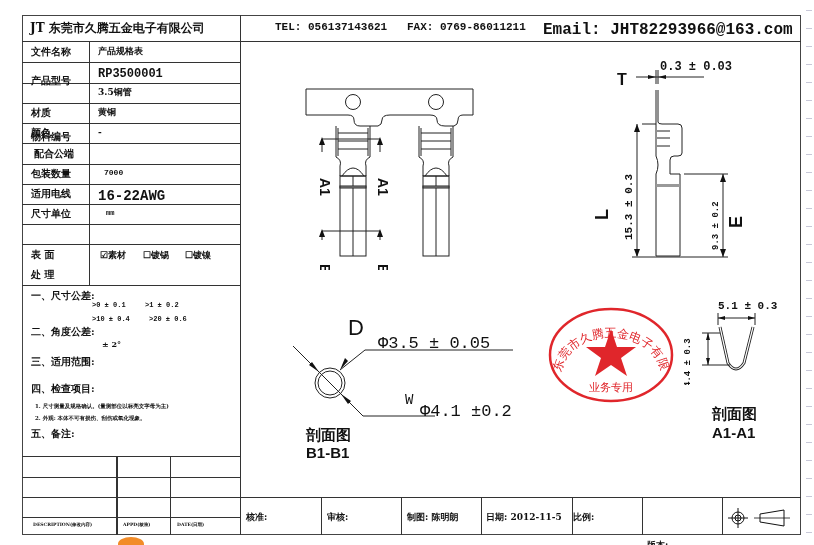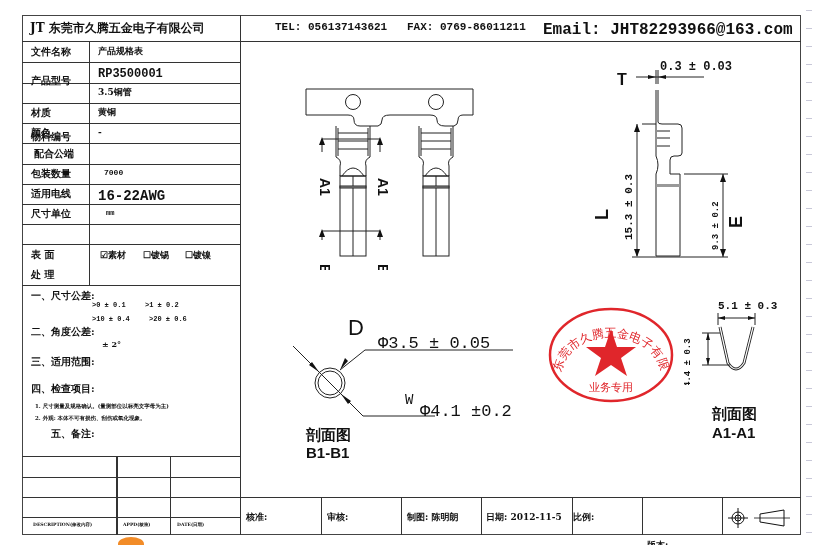--- a/index.html
+++ b/index.html
@@ -77,21 +77,21 @@
 <div class="cell mono" style="left:92px;top:302px;font-size:7px;">&gt;0 ± 0.1</div>
 <div class="cell mono" style="left:145px;top:302px;font-size:7px;">&gt;1 ± 0.2</div>
 <div class="cell mono" style="left:92px;top:316px;font-size:7px;">&gt;10 ± 0.4</div>
 <div class="cell mono" style="left:149px;top:316px;font-size:7px;">&gt;20 ± 0.6</div>
 <div class="cell" style="left:31px;top:327px;font-size:10px;">二、角度公差:</div>
 <div class="cell" style="left:102px;top:340px;font-size:8px;">± 2°</div>
 <div class="cell" style="left:31px;top:357px;font-size:10px;">三、适用范围:</div>
 <div class="cell" style="left:31px;top:384px;font-size:10px;">四、检查项目:</div>
 <div class="cell" style="left:35px;top:404px;font-size:5.5px;">1. 尺寸测量及规格确认。(量测部位以标亮文字母为主)</div>
 <div class="cell" style="left:35px;top:416px;font-size:5.5px;">2. 外观: 本体不可有损伤、刮伤或氧化现象。</div>
-<div class="cell" style="left:31px;top:429px;font-size:10px;margin-left:20px;">五、备注:</div>
+<div class="cell" style="left:31px;top:429px;font-size:10px;">五、备注:</div>
 
 <div class="hl" style="left:22px;top:456px;width:218px;"></div>
 <div class="hl" style="left:22px;top:477px;width:218px;"></div>
 <div class="hl" style="left:22px;top:497px;width:779px;"></div>
 <div class="hl" style="left:22px;top:517px;width:218px;"></div>
 <div class="vl" style="left:116px;top:456px;height:79px;border-left-width:2px;"></div>
 <div class="vl" style="left:170px;top:456px;height:79px;"></div>
 <div class="cell" style="left:33px;top:523px;font-size:4.5px;">DESCRIPTION(修改内容)</div>
 <div class="cell" style="left:123px;top:523px;font-size:4.5px;">APPD(核准)</div>
 <div class="cell" style="left:177px;top:523px;font-size:4.5px;">DATE(日期)</div>

